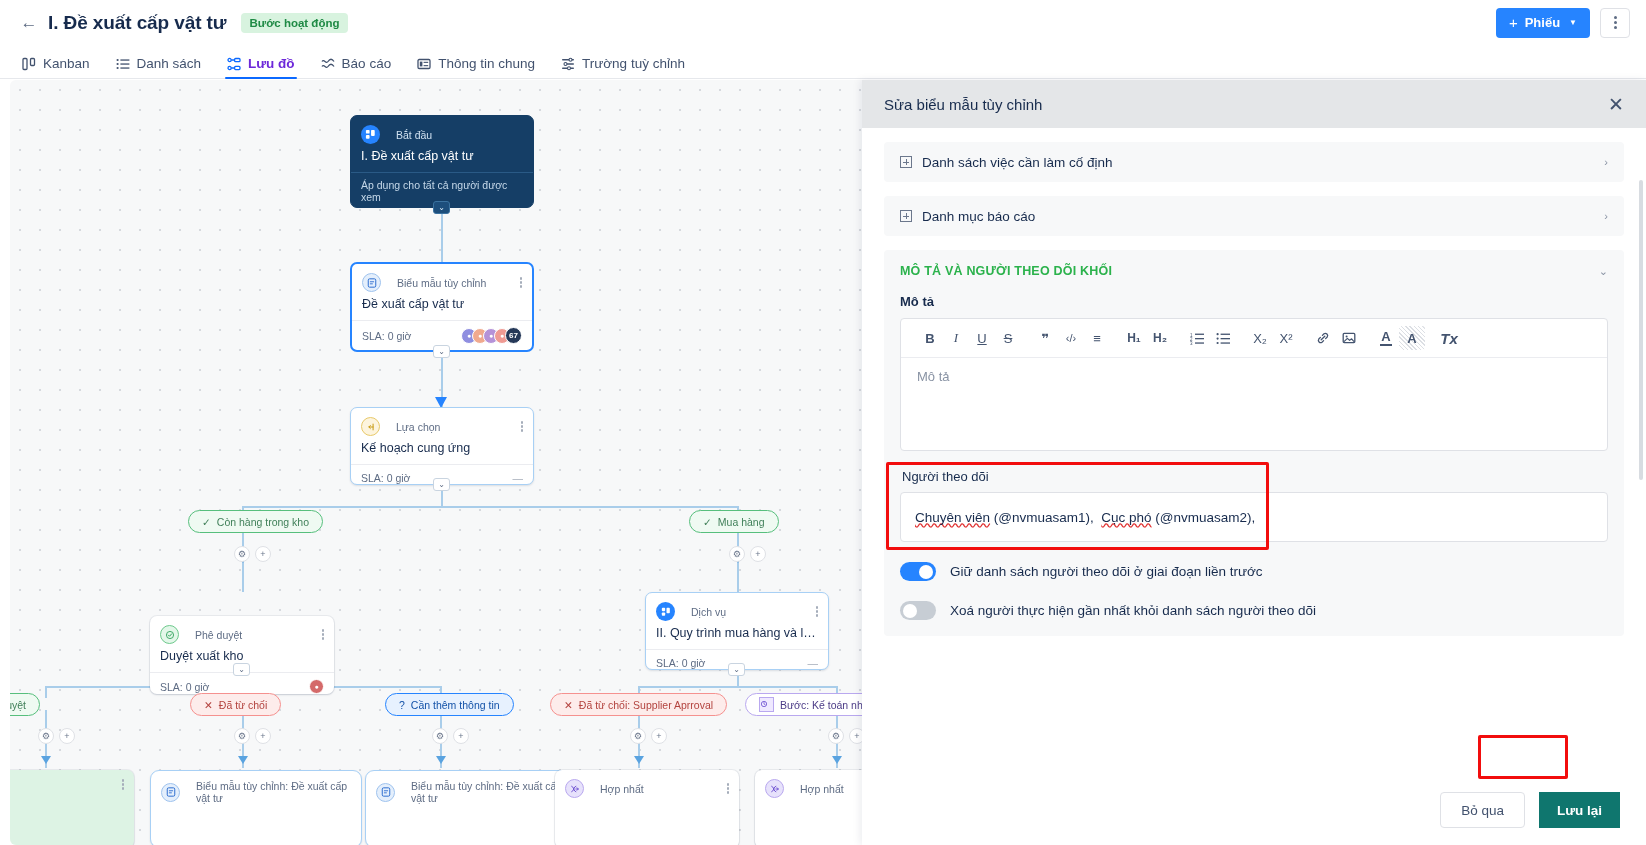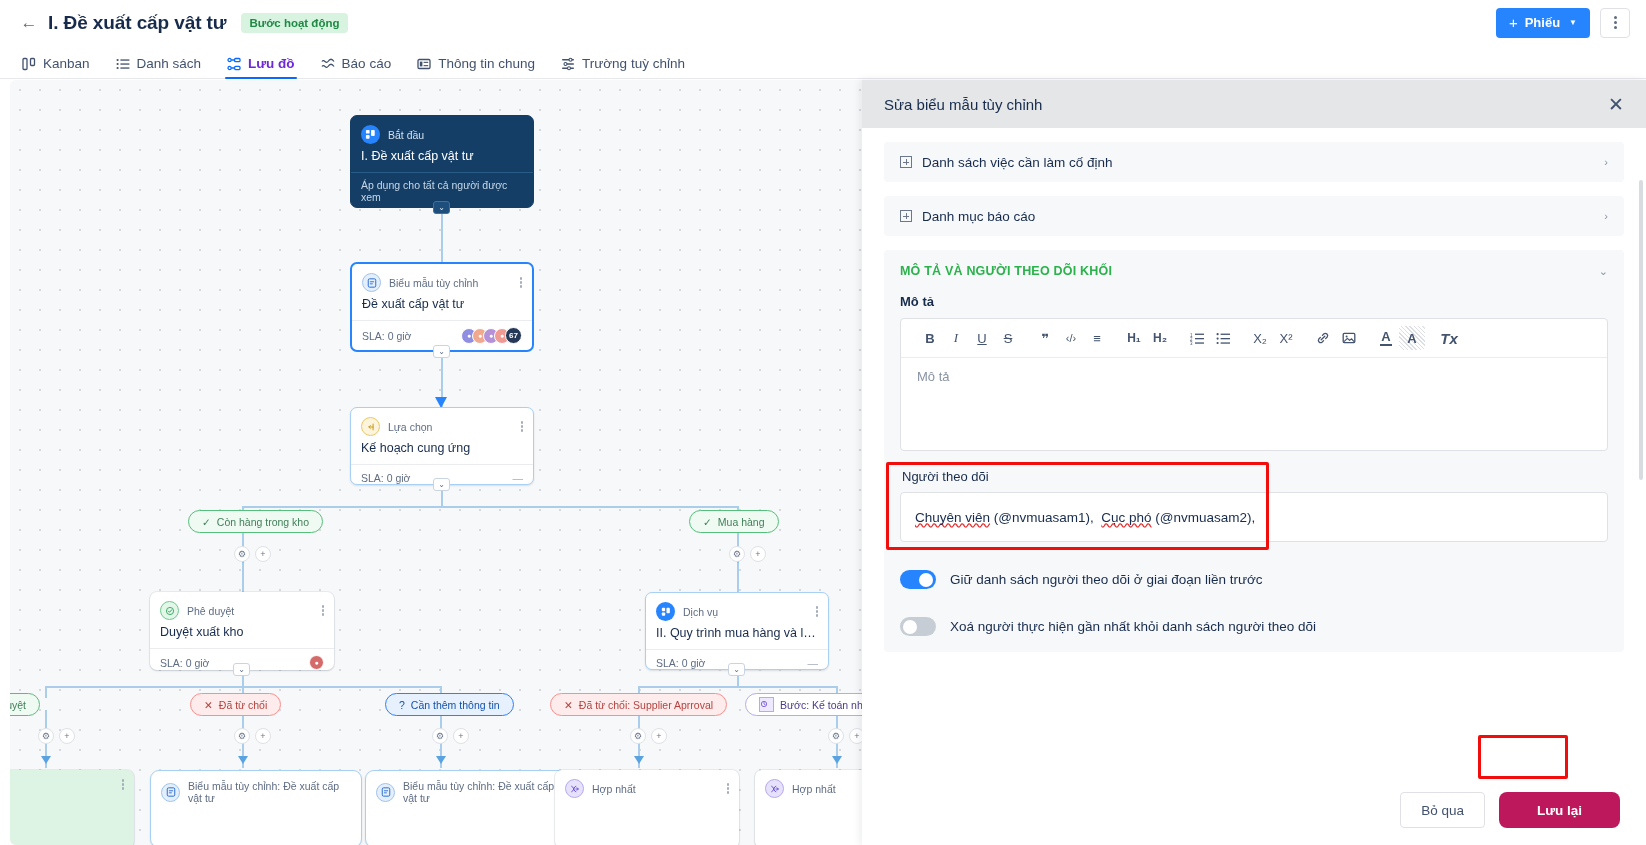--- a/index.html
+++ b/index.html
@@ -62,21 +62,21 @@
       #f7f8f9;
     border-radius:6px 0 0 6px;
     overflow:hidden;
   }
   .node {
     position:absolute; background:#fff; border-radius:7px;
     box-shadow: 0 1px 2px rgba(9,30,66,.15), 0 0 0 1px rgba(9,30,66,.06);
     font-size:11px;
   }
   .node .nhead {
-    display:flex; align-items:center; gap:8px; padding: 9px 10px 4px 10px;
+    display:flex; align-items:center; gap:16px; padding: 9px 10px 4px 10px;
   }
   .node .nicon { width:19px; height:19px; border-radius:50%; display:flex; align-items:center; justify-content:center; flex:0 0 auto; }
   .node .ntype { font-size:10.5px; color:#5e6c84; }
   .node .ntitle { padding: 1px 10px 9px 10px; font-size:12.5px; color:#172b4d; font-weight:500; white-space:nowrap; overflow:hidden; text-overflow:ellipsis; }
   .node .nfoot {
     border-top:1px solid #ebecf0; padding:6px 10px; display:flex; align-items:center;
     font-size:10.5px; color:#5e6c84; min-height:26px;
   }
   .node .ndots { margin-left:auto; display:flex; flex-direction:column; gap:1.5px; cursor:pointer; }
   .node .ndots i { width:2.5px; height:2.5px; border-radius:50%; background:#a5adba; display:block; }
@@ -173,39 +173,39 @@
   .watch-input {
     background:#fff; border:1px solid #dfe1e6; border-radius:4px; height:50px;
     display:flex; align-items:center; padding: 0 14px; font-size:13.5px; color:#172b4d;
   }
   .spell { text-decoration: underline wavy #e03131; text-decoration-skip-ink:none; }
 
   .redbox {
     position:absolute; border:3px solid #f20d0d; border-radius:2px; pointer-events:none;
   }
 
-  .toggle-row { display:flex; align-items:center; gap:14px; margin-top:28px; }
+  .toggle-row { display:flex; align-items:center; gap:14px; margin-top:20px; }
   .switch { width:36px; height:19px; border-radius:10px; position:relative; flex:0 0 auto; cursor:pointer; }
   .switch.on { background:#2684ff; }
   .switch.off { background:#c7cdd4; }
   .switch .knob { position:absolute; top:2.5px; width:14px; height:14px; border-radius:50%; background:#fff; }
   .switch.on .knob { right:3px; }
   .switch.off .knob { left:3px; }
   .toggle-label { font-size:13.5px; color:#172b4d; }
 
   .panel-foot {
     height:70px; display:flex; align-items:center; justify-content:flex-end;
     padding: 0 26px; gap:14px; position:relative;
   }
   .btn-ghost {
     height:36px; padding:0 20px; background:#fff; border:1px solid #dfe1e6; border-radius:4px;
     font-size:13.5px; color:#42526e; cursor:pointer;
   }
   .btn-save {
-    height:36px; padding:0 38px; background:#be185d; border:none; border-radius:8px;
+    height:36px; padding:0 18px; background:#0f766e; border:none; border-radius:0;
     font-size:13.5px; color:#fff; font-weight:600; cursor:pointer;
   }
   .scroll-ind { position:absolute; right:3px; top:100px; width:4px; height:300px; background:#d8dce1; border-radius:2px; }
 </style>
 </head>
 <body>
 
 <div class="app">
 
   <div class="header">
@@ -432,21 +432,21 @@
     </div>
     <div class="ctrl" style="left:224px; top:466px;">
       <span>⚙</span>
         <span>+</span>
     </div>
     <div class="ctrl" style="left:719px; top:466px;">
       <span>⚙</span>
         <span>+</span>
     </div>
 
-    <div class="node" style="left:140px; top:512px; width:184px; height:78px;">
+    <div class="node" style="left:140px; top:536px; width:184px; height:78px;">
       <div class="nhead">
         <span class="nicon" style="background:#e3f7e9;border:1px solid #6dc98c;">
           <svg width="10" height="10" viewBox="0 0 12 12">
               <circle cx="6" cy="6" r="4.3" fill="none" stroke="#35a35f" stroke-width="1.1"></circle>
               <path d="M4 6.1 5.4 7.5 8 4.6" fill="none" stroke="#35a35f" stroke-width="1.2" stroke-linecap="round" stroke-linejoin="round"></path>
             </svg>
         </span>
         <span class="ntype">Phê duyệt</span>
         <span class="ndots">
             <i></i>

